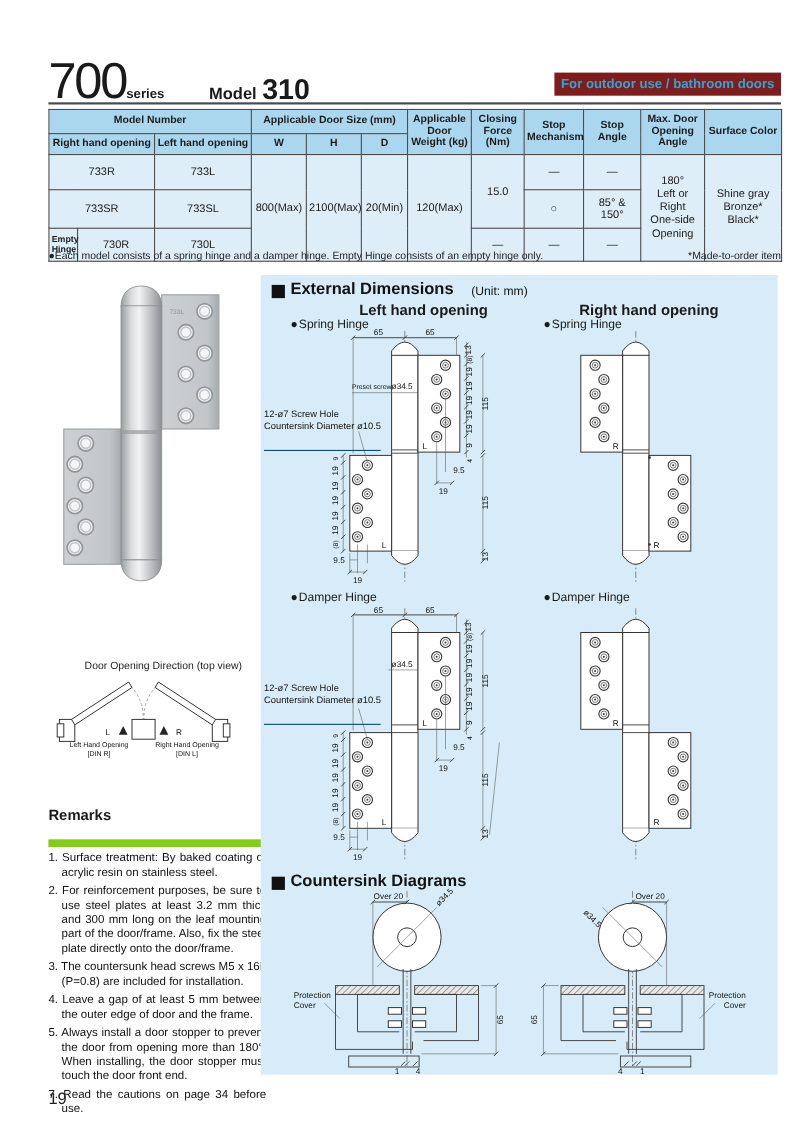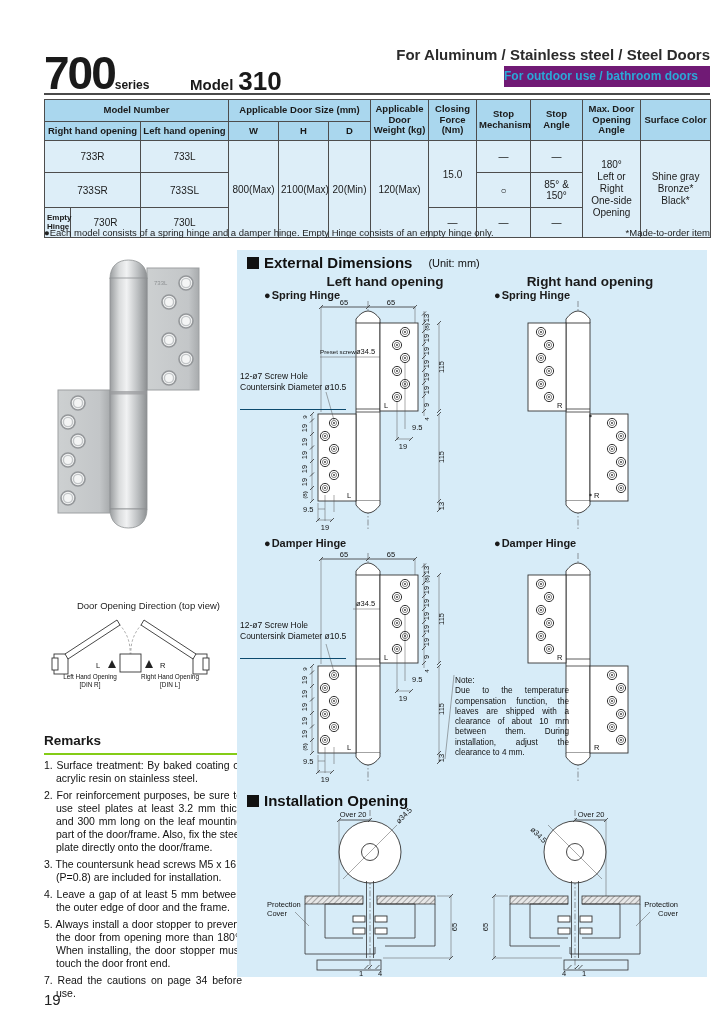--- a/index.html
+++ b/index.html
@@ -1,53 +1,53 @@
 <!DOCTYPE html>
 <html><head>
 <meta charset="utf-8">
 <style>
   html,body{margin:0;padding:0;background:#9a9a9a;}
   .page{position:relative;width:724px;height:1024px;background:#ffffff;overflow:hidden;
         font-family:"Liberation Sans", sans-serif;color:#1a1a1a;}
   .abs{position:absolute;}
   
-  .series-big{font-size:46px;font-weight:bold;letter-spacing:-2px;line-height:1;}
+  .series-big{font-size:46px;font-weight:normal;letter-spacing:-2px;line-height:1;}
   .series-small{font-size:12px;font-weight:bold;}
   .model-label{font-size:15px;font-weight:bold;margin-top:45px;}
   .model-num{font-size:26px;font-weight:bold;margin-left:5px;}
   .doors-line{font-size:15px;font-weight:bold;color:#2b2b2b;white-space:nowrap;}
-  .usage-badge{width:206px;height:21px;line-height:21px;text-align:left;background:#701a75;
+  .usage-badge{width:206px;height:21px;line-height:21px;text-align:center;background:#7f1d1d;
                color:#2aa8d8;font-size:12px;font-weight:bold;}
   .header-rule{height:2px;background:#4a4a4a;}
   
   table.spec{border-collapse:collapse;table-layout:fixed;width:666px;font-size:10px;}
   table.spec td{border:1px solid #4d4d4d;text-align:center;vertical-align:middle;padding:1px 2px;
                 background:#ddeef8;}
   table.spec td.hd{background:#aad7ee;font-weight:bold;font-size:9.5px;line-height:1.15;}
   table.spec tr.hr1 td{height:19px;}
   table.spec tr.hr2 td{height:16px;}
   table.spec tr.br1 td{height:29px;}
   table.spec tr.br2 td{height:32px;}
   table.spec tr.br3 td{height:27px;}
   .pre{white-space:pre-line;line-height:1.2;}
   .emptyhinge{font-size:8px;font-weight:bold;line-height:1.1;}
   .footnote{display:flex;justify-content:space-between;font-size:9.5px;color:#222;}
   
   .door-dir-title{font-size:9.5px;text-align:right;color:#222;}
-  .remarks-title{font-size:13.5px;font-weight:bold;border-bottom:2px solid #84cc16;padding-bottom:5px;}
+  .remarks-title{font-size:13.5px;font-weight:bold;border-bottom:7px solid #84cc16;padding-bottom:15px;}
   .remark-item{font-size:10.5px;line-height:1.24;text-align:justify;margin-top:4px;
                padding-left:12px;text-indent:-12px;color:#111;}
   .page-num{font-size:15px;color:#222;}
   
   .panel{background:#d7ecf8;}
-  .sec-head{display:flex;align-items:center;font-weight:bold;font-size:15px;color:#111;}
+  .sec-head{display:flex;align-items:flex-end;font-weight:bold;font-size:15px;color:#111;}
   .sec-square{width:12px;height:12px;background:#111;margin-right:5px;}
   .unit{font-size:11px;font-weight:normal;margin-left:16px;}
   .opening-title{font-size:13.5px;font-weight:bold;text-align:center;}
-  .hinge-label{font-size:11px;font-weight:bold;}
+  .hinge-label{font-size:11px;font-weight:normal;}
   .hinge-label .dot{font-size:11px;margin-right:1px;}
   .screwhole{font-size:8.5px;line-height:1.25;color:#111;border-bottom:1px solid #0c4a6e;
              padding-bottom:17px;white-space:nowrap;}
   .note{font-size:8.2px;line-height:1.25;text-align:justify;color:#111;}
   
   .tl{stroke:#333;stroke-width:0.8;fill:none;}
   .thin{stroke:#555;stroke-width:0.5;fill:none;}
   .part{fill:#ffffff;stroke:#333;stroke-width:0.9;}
   .cline{stroke:#555;stroke-width:0.6;stroke-dasharray:6 2 1.5 2;fill:none;}
   text.dim{font-size:7.5px;fill:#111;}
@@ -58,21 +58,20 @@
 <body>
 
 <div class="page">
 
   <div class="abs" style="left:44px;top:50px;">
     <span class="series-big">700</span><span class="series-small">series</span>
   </div>
   <div class="abs" style="left:190px;top:66px;">
     <span class="model-label">Model</span><span class="model-num">310</span>
   </div>
-  <div class="abs doors-line" style="right:14px;top:46px;">For Aluminum / Stainless steel / Steel Doors</div>
   <div class="abs usage-badge" style="right:14px;top:66px;">For outdoor use / bathroom doors</div>
   <div class="abs header-rule" style="left:44px;top:93px;width:666px;"></div>
 
   <table class="spec abs" style="left:44px;top:99px;">
     <colgroup>
       <col style="width:26px">
         <col style="width:70px">
         <col style="width:88px">
       <col style="width:50px">
         <col style="width:50px">
@@ -522,28 +521,24 @@
         <use href="#dhole" x="118" y="189"></use>
       <text x="91" y="199" class="mark">R</text>
     </g>
   </svg>
 
   <div class="abs screwhole" style="left:240px;top:620px;">
     <div>12-ø7 Screw Hole</div>
     <div>Countersink Diameter ø10.5</div>
   </div>
 
-  <div class="abs note" style="left:455px;top:676px;width:114px;">
-    <div>Note:</div>
-    <div>Due to the temperature compensation function, the leaves are shipped with a clearance of about 10 mm between them. During installation, adjust the clearance to 4 mm.</div>
-  </div>
 
   <div class="abs sec-head" style="left:247px;top:792px;">
     <span class="sec-square"></span>
-    <span>Installation Opening</span>
+    <span>Countersink Diagrams</span>
   </div>
 
   <svg class="abs" style="left:265px;top:808px;" width="210" height="170" viewBox="0 0 210 170">
     <defs>
       <pattern id="hatch" width="4" height="4" patternUnits="userSpaceOnUse" patternTransform="rotate(45)">
         <rect width="4" height="4" fill="#e7e7e7"></rect>
         <line x1="0" y1="0" x2="0" y2="4" stroke="#777" stroke-width="1.2"></line>
       </pattern>
     </defs>
     <line x1="105" y1="2" x2="105" y2="162" class="cline"></line>

